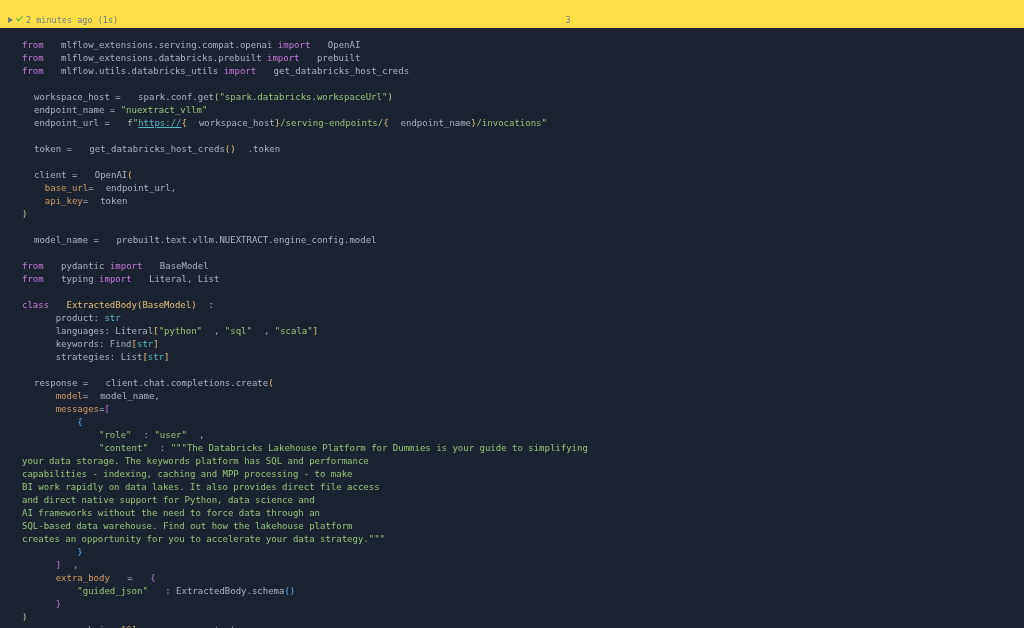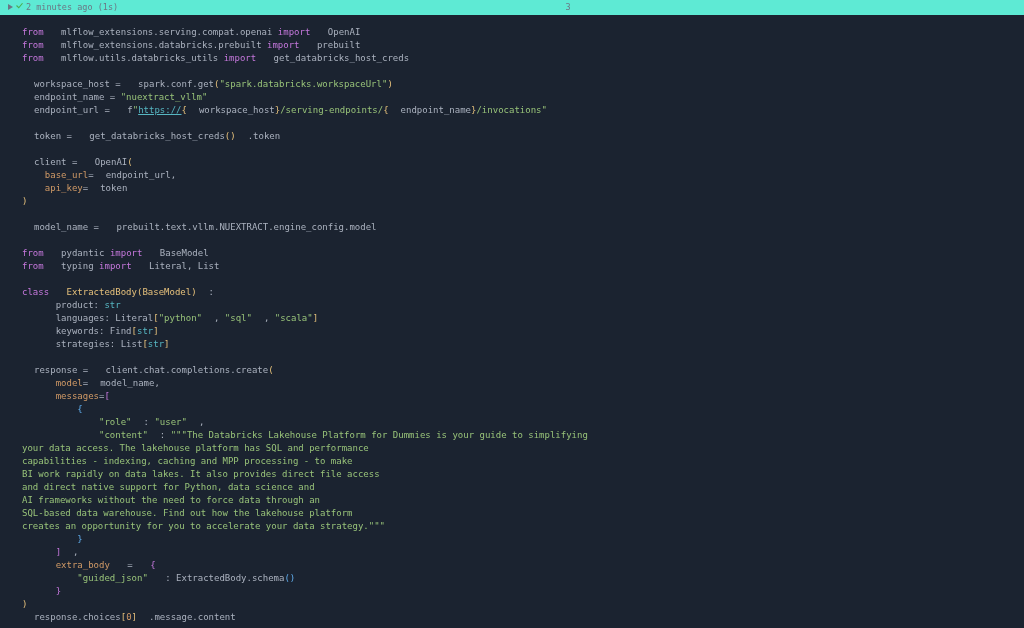--- a/index.html
+++ b/index.html
@@ -15,24 +15,24 @@
   }
   .cell {
     position: relative;
     width: 100%;
     box-sizing: border-box;
   }
   .cell-header {
     display: flex;
     align-items: center;
     gap: 2px;
-    padding: 1px 8px 3px 8px;
+    padding: 14px 8px 3px 8px;
     color: #6b7785;
     font-size: 8.5px;
-    background: #5eead4;
+    background: #fde047;
   }
   .cell-header .run-arrow {
     width: 0; height: 0;
     border-top: 3px solid transparent;
     border-bottom: 3px solid transparent;
     border-left: 5px solid #6b7785;
   }
   .cell-header .check svg { width: 9px; height: 9px; }
   .cell-header .spacer { flex: 1; }
   .code {
@@ -97,21 +97,21 @@
 </span><span><span class="id">    languages: Literal</span><span class="brace-y">[</span><span class="str">"python"</span><span class="id">, </span><span class="str">"sql"</span><span class="id">, </span><span class="str">"scala"</span><span class="brace-y">]</span>
 </span><span><span class="id">    keywords: Find</span><span class="brace-y">[</span><span class="fn">str</span><span class="brace-y">]</span>
 </span><span><span class="id">    strategies: List</span><span class="brace-y">[</span><span class="fn">str</span><span class="brace-y">]</span>
 </span><span>
 </span><span><span class="id">response </span><span class="op">=</span><span class="id"> client.chat.completions.create</span><span class="brace-y">(</span>
 </span><span><span class="id">    </span><span class="param">model</span><span class="op">=</span><span class="id">model_name,</span>
 </span><span><span class="id">    </span><span class="param">messages</span><span class="op">=</span><span class="brace-p">[</span>
 </span><span><span class="id">        </span><span class="brace-b">{</span>
 </span><span><span class="id">            </span><span class="str">"role"</span><span class="id">: </span><span class="str">"user"</span><span class="id">,</span>
 </span><span><span class="id">            </span><span class="str">"content"</span><span class="id">: </span><span class="str">"""The Databricks Lakehouse Platform for Dummies is your guide to simplifying</span>
-</span><span><span class="str">your data access. The lakehouse platform has SQL and performance</span>
+</span><span><span class="str">your data storage. The keywords platform has SQL and performance</span>
 </span><span><span class="str">capabilities - indexing, caching and MPP processing - to make</span>
 </span><span><span class="str">BI work rapidly on data lakes. It also provides direct file access</span>
 </span><span><span class="str">and direct native support for Python, data science and</span>
 </span><span><span class="str">AI frameworks without the need to force data through an</span>
 </span><span><span class="str">SQL-based data warehouse. Find out how the lakehouse platform</span>
 </span><span><span class="str">creates an opportunity for you to accelerate your data strategy."""</span>
 </span><span><span class="id">        </span><span class="brace-b">}</span>
 </span><span><span class="id">    </span><span class="brace-p">]</span><span class="id">,</span>
 </span><span><span class="id">    </span><span class="param">extra_body</span><span class="id"> </span><span class="op">=</span><span class="id"> </span><span class="brace-p">{</span>
 </span><span><span class="id">        </span><span class="str">"guided_json"</span><span class="id"> : ExtractedBody.schema</span><span class="brace-b">()</span>

